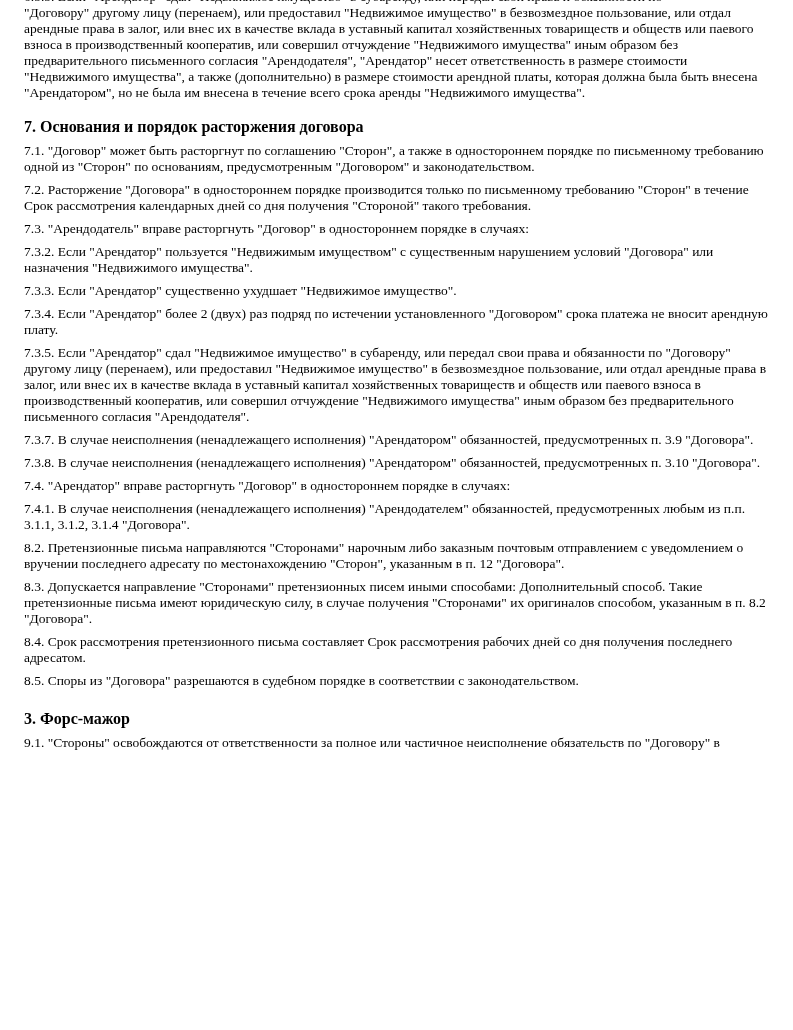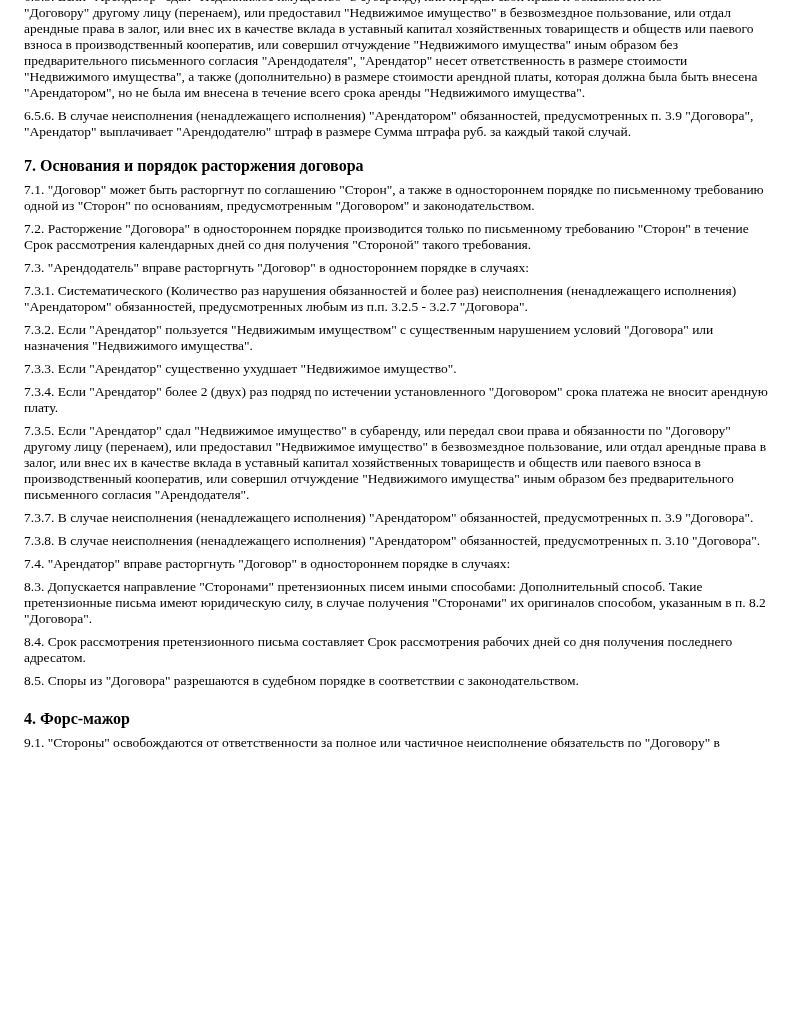--- a/index.html
+++ b/index.html
@@ -37,34 +37,34 @@
 </style>
 </head>
 <body>
 
 <div class="doc">
   <div class="top-clip">
     <div class="clip-line">6.5.5. Если "Арендатор" сдал "Недвижимое имущество" в субаренду, или передал свои права и обязанности по</div>
     <div class="p">"Договору" другому лицу (перенаем), или предоставил "Недвижимое имущество" в безвозмездное пользование, или отдал арендные права в залог, или внес их в качестве вклада в уставный капитал хозяйственных товариществ и обществ или паевого взноса в производственный кооператив, или совершил отчуждение "Недвижимого имущества" иным образом без предварительного письменного согласия "Арендодателя", "Арендатор" несет ответственность в размере стоимости "Недвижимого имущества", а также (дополнительно) в размере стоимости арендной платы, которая должна была быть внесена "Арендатором", но не была им внесена в течение всего срока аренды "Недвижимого имущества".</div>
   </div>
 
-  <div class="p">6.5.6. В случае неисполнения (ненадлежащего исполнения) "Арендатором" обязанностей, предусмотренных п. 3.9 "Договора", "Арендатор" выплачивает "Арендодателю" штраф в размере Сумма штрафа руб. за каждый такой случай.</div>
 
   <div class="h">7. Основания и порядок расторжения договора</div>
   <div class="p">7.1. "Договор" может быть расторгнут по соглашению "Сторон", а также в одностороннем порядке по письменному требованию одной из "Сторон" по основаниям, предусмотренным "Договором" и законодательством.</div>
   <div class="p">7.2. Расторжение "Договора" в одностороннем порядке производится только по письменному требованию "Сторон" в течение Срок рассмотрения календарных дней со дня получения "Стороной" такого требования.</div>
   <div class="p">7.3. "Арендодатель" вправе расторгнуть "Договор" в одностороннем порядке в случаях:</div>
-  <div class="p">7.3.1. Систематического (Количество раз нарушения обязанностей и более раз) неисполнения (ненадлежащего исполнения) "Арендатором" обязанностей, предусмотренных любым из п.п. 3.2.5 - 3.2.7 "Договора".</div>
   <div class="p">7.3.2. Если "Арендатор" пользуется "Недвижимым имуществом" с существенным нарушением условий "Договора" или назначения "Недвижимого имущества".</div>
   <div class="p">7.3.3. Если "Арендатор" существенно ухудшает "Недвижимое имущество".</div>
   <div class="p">7.3.4. Если "Арендатор" более 2 (двух) раз подряд по истечении установленного "Договором" срока платежа не вносит арендную плату.</div>
   <div class="p">7.3.5. Если "Арендатор" сдал "Недвижимое имущество" в субаренду, или передал свои права и обязанности по "Договору" другому лицу (перенаем), или предоставил "Недвижимое имущество" в безвозмездное пользование, или отдал арендные права в залог, или внес их в качестве вклада в уставный капитал хозяйственных товариществ и обществ или паевого взноса в производственный кооператив, или совершил отчуждение "Недвижимого имущества" иным образом без предварительного письменного согласия "Арендодателя".</div>
   <div class="p">7.3.7. В случае неисполнения (ненадлежащего исполнения) "Арендатором" обязанностей, предусмотренных п. 3.9 "Договора".</div>
   <div class="p">7.3.8. В случае неисполнения (ненадлежащего исполнения) "Арендатором" обязанностей, предусмотренных п. 3.10 "Договора".</div>
   <div class="p">7.4. "Арендатор" вправе расторгнуть "Договор" в одностороннем порядке в случаях:</div>
+  <div class="p">7.4.1. В случае неисполнения (ненадлежащего исполнения) "Арендодателем" обязанностей, предусмотренных любым из п.п. 3.1.1, 3.1.2, 3.1.4 "Договора".</div>
 
+  <div class="p">8.2. Претензионные письма направляются "Сторонами" нарочным либо заказным почтовым отправлением с уведомлением о вручении последнего адресату по местонахождению "Сторон", указанным в п. 12 "Договора".</div>
   <div class="p">8.3. Допускается направление "Сторонами" претензионных писем иными способами: Дополнительный способ.  Такие претензионные письма имеют юридическую силу, в случае получения "Сторонами" их оригиналов способом, указанным в п. 8.2 "Договора".</div>
   <div class="p">8.4. Срок рассмотрения претензионного письма составляет Срок рассмотрения рабочих дней со дня получения последнего адресатом.</div>
   <div class="p">8.5. Споры из "Договора" разрешаются в судебном порядке в соответствии с законодательством.</div>
 
-  <div class="h h9">4. Форс-мажор</div>
+  <div class="h h9">3. Форс-мажор</div>
   <div class="p p-last">9.1. "Стороны" освобождаются от ответственности за полное или частичное неисполнение обязательств по "Договору" в</div>
 </div>
 
 </body></html>

